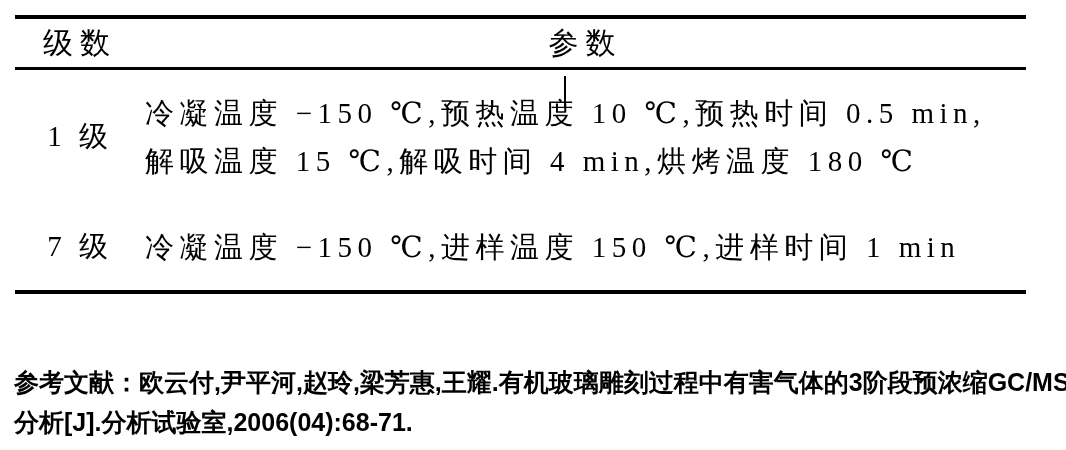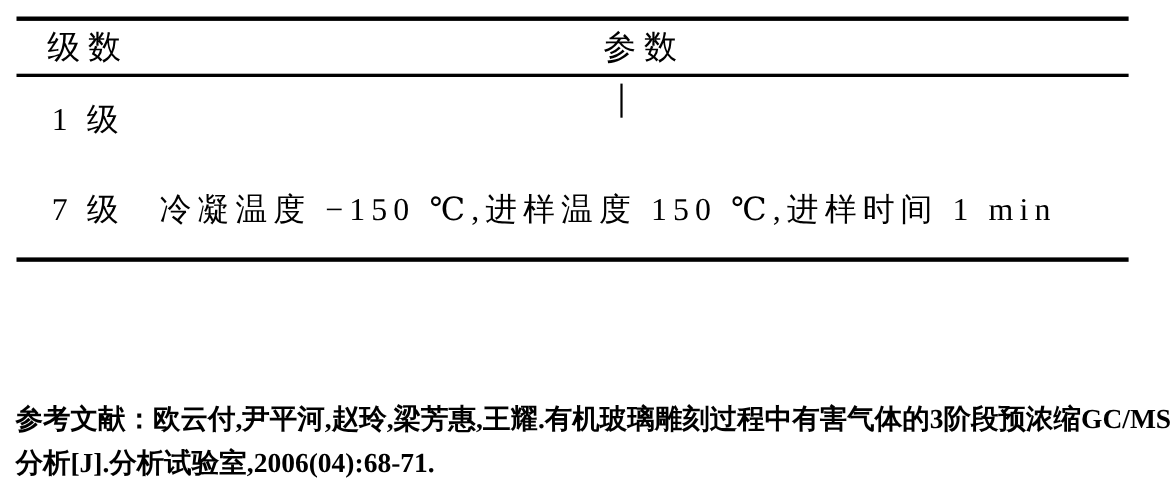--- a/index.html
+++ b/index.html
@@ -68,21 +68,21 @@
     top: 76px;
     width: 2px;
     height: 31px;
     background: #000000;
   }
   .reference {
     position: absolute;
     left: 14px;
     top: 362px;
     width: 1048px;
-    font-family: Liberation Serif, serif;
+    font-family: Liberation Sans, sans-serif;
     font-weight: 700;
     font-size: 25px;
     line-height: 40px;
     color: #000000;
   }
   .ref-line { white-space: nowrap; }
 </style>
 </head>
 <body>
 
@@ -94,20 +94,24 @@
 
     <div class="thead">
       <div class="cell-level">级数</div>
       <div class="cell-params">参数</div>
     </div>
 
     <div class="rule thin"></div>
 
     <div class="trow">
       <div class="cell-level">1 级</div>
+      <div class="cell-params">
+        <div class="pline">冷凝温度 −150 ℃,预热温度 10 ℃,预热时间 0.5 min,</div>
+        <div class="pline">解吸温度 15 ℃,解吸时间 4 min,烘烤温度 180 ℃</div>
+      </div>
     </div>
 
 
     <div class="trow">
       <div class="cell-level">7 级</div>
       <div class="cell-params">
         <div class="pline">冷凝温度 −150 ℃,进样温度 150 ℃,进样时间 1 min</div>
       </div>
     </div>
 

